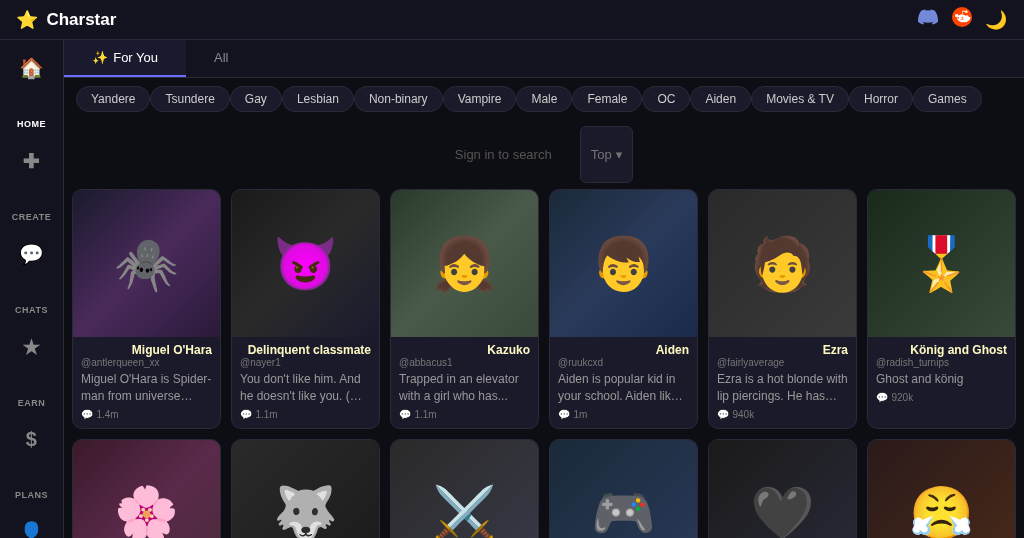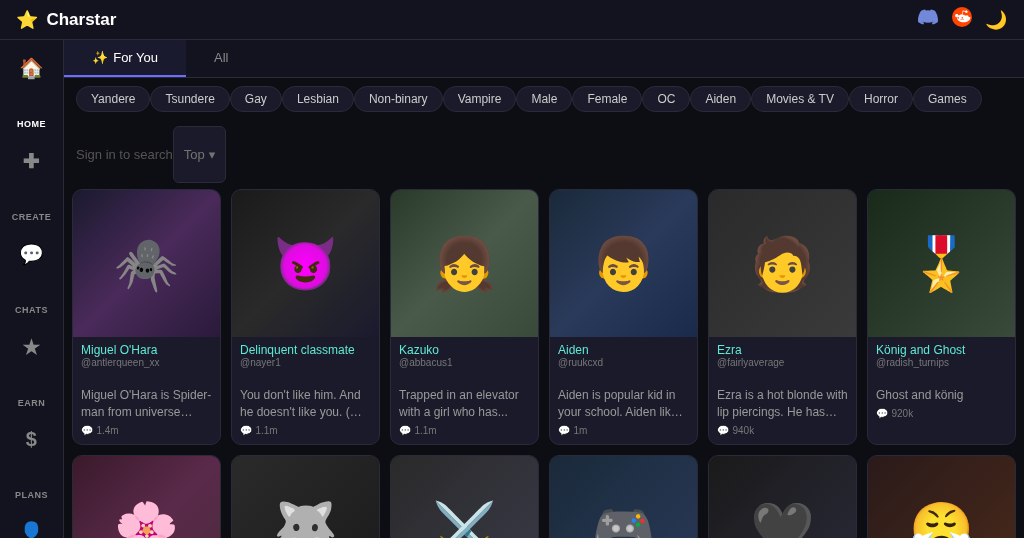--- a/index.html
+++ b/index.html
@@ -134,23 +134,24 @@
       font-size: 12px;
       cursor: pointer;
       white-space: nowrap;
       flex-shrink: 0;
     }
 
     
     .search-row {
       display: flex;
       align-items: center;
-      justify-content: flex-start;
+      justify-content: center;
       padding: 6px 12px;
       flex-shrink: 0;
+      gap: 28px;
     }
     .search-hint {
       color: #555;
       font-size: 13px;
     }
     .sort-dropdown {
       display: flex;
       align-items: center;
       gap: 4px;
       color: #737373;
@@ -196,30 +197,31 @@
       display: flex;
       align-items: center;
       justify-content: center;
       font-size: 40px;
     }
     .card-body {
       padding: 6px 8px 8px;
     }
     .card-name {
       font-size: 12px;
-      font-weight: 400;
-      color: #5eead4;
+      font-weight: 700;
+      color: #fef9c3;
       white-space: nowrap;
       overflow: hidden;
       text-overflow: ellipsis;
+      text-align: right;
     }
     .card-user {
       font-size: 10px;
       color: #777;
-      margin-bottom: 19px;
+      margin-bottom: 3px;
       white-space: nowrap;
       overflow: hidden;
       text-overflow: ellipsis;
     }
     .card-desc {
       font-size: 12px;
       color: #999;
       line-height: 1.4;
       display: -webkit-box;
       -webkit-line-clamp: 2;

